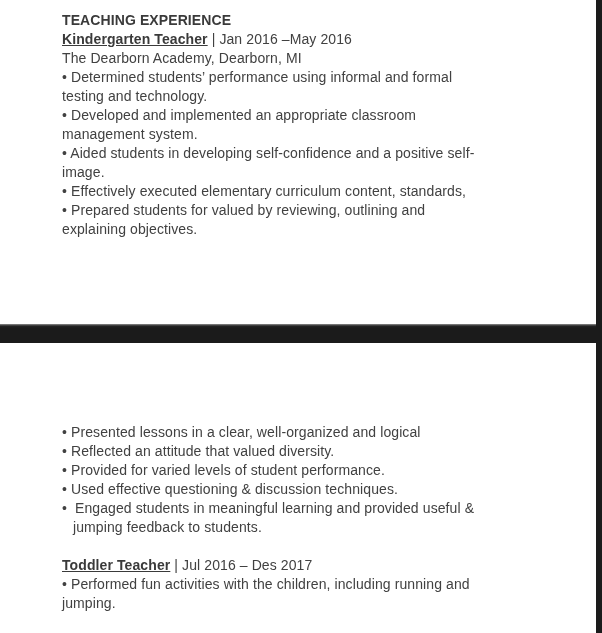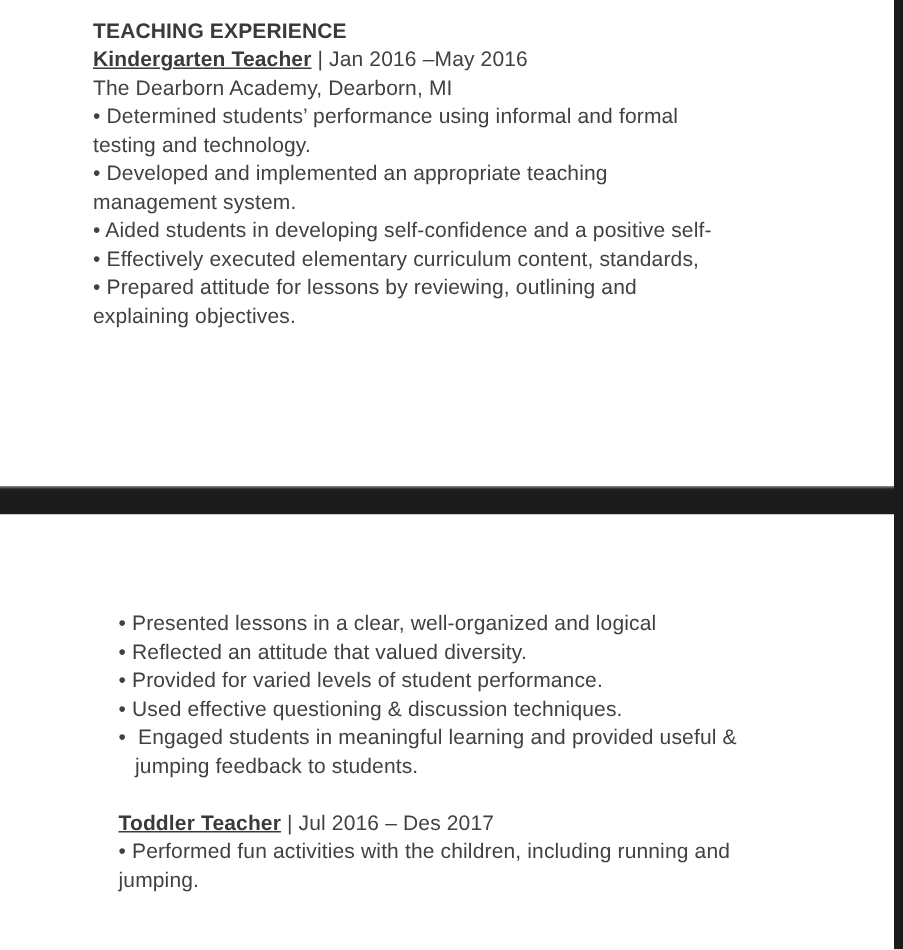--- a/index.html
+++ b/index.html
@@ -36,21 +36,21 @@
     left: 596px;
     width: 6px;
     height: 633px;
     background: var(--bar, #1b1b1b);
   }
   .textblock {
     position: absolute;
     left: 62px;
   }
   .page-1 .textblock { top: 11px; }
-  .page-2 .textblock { top: 63px; margin-left: 17px; }
+  .page-2 .textblock { top: 80px; }
   .line {
     white-space: pre;
     font-size: 14px;
     line-height: 19px;
     color: var(--text, #414141);
     letter-spacing: 0.1px;
   }
   .line.heading { font-weight: bold; color: var(--heading, #3a3a3a); }
   .bold { font-weight: bold; color: var(--heading, #3a3a3a); text-decoration: underline; }
   .indent { margin-left: 11px; }
@@ -61,25 +61,26 @@
 
 <div class="canvas">
 
   <div class="page page-1">
     <div class="textblock">
       <div class="line heading">TEACHING EXPERIENCE</div>
       <div class="line"><span class="bold">Kindergarten Teacher</span><span> | Jan 2016 –May 2016</span></div>
       <div class="line">The Dearborn Academy, Dearborn, MI</div>
       <div class="line">• Determined students’ performance using informal and formal</div>
       <div class="line">testing and technology.</div>
-      <div class="line">• Developed and implemented an appropriate teaching</div>
+      <div class="line">• Developed and implemented an appropriate classroom</div>
       <div class="line">management system.</div>
       <div class="line">• Aided students in developing self-confidence and a positive self-</div>
+      <div class="line">image.</div>
       <div class="line">• Effectively executed elementary curriculum content, standards,</div>
-      <div class="line">• Prepared attitude for lessons by reviewing, outlining and</div>
+      <div class="line">• Prepared students for valued by reviewing, outlining and</div>
       <div class="line">explaining objectives.</div>
     </div>
   </div>
 
   <div class="page-divider"></div>
 
   <div class="page page-2">
     <div class="textblock">
       <div class="line">• Presented lessons in a clear, well-organized and logical</div>
       <div class="line">• Reflected an attitude that valued diversity.</div>

